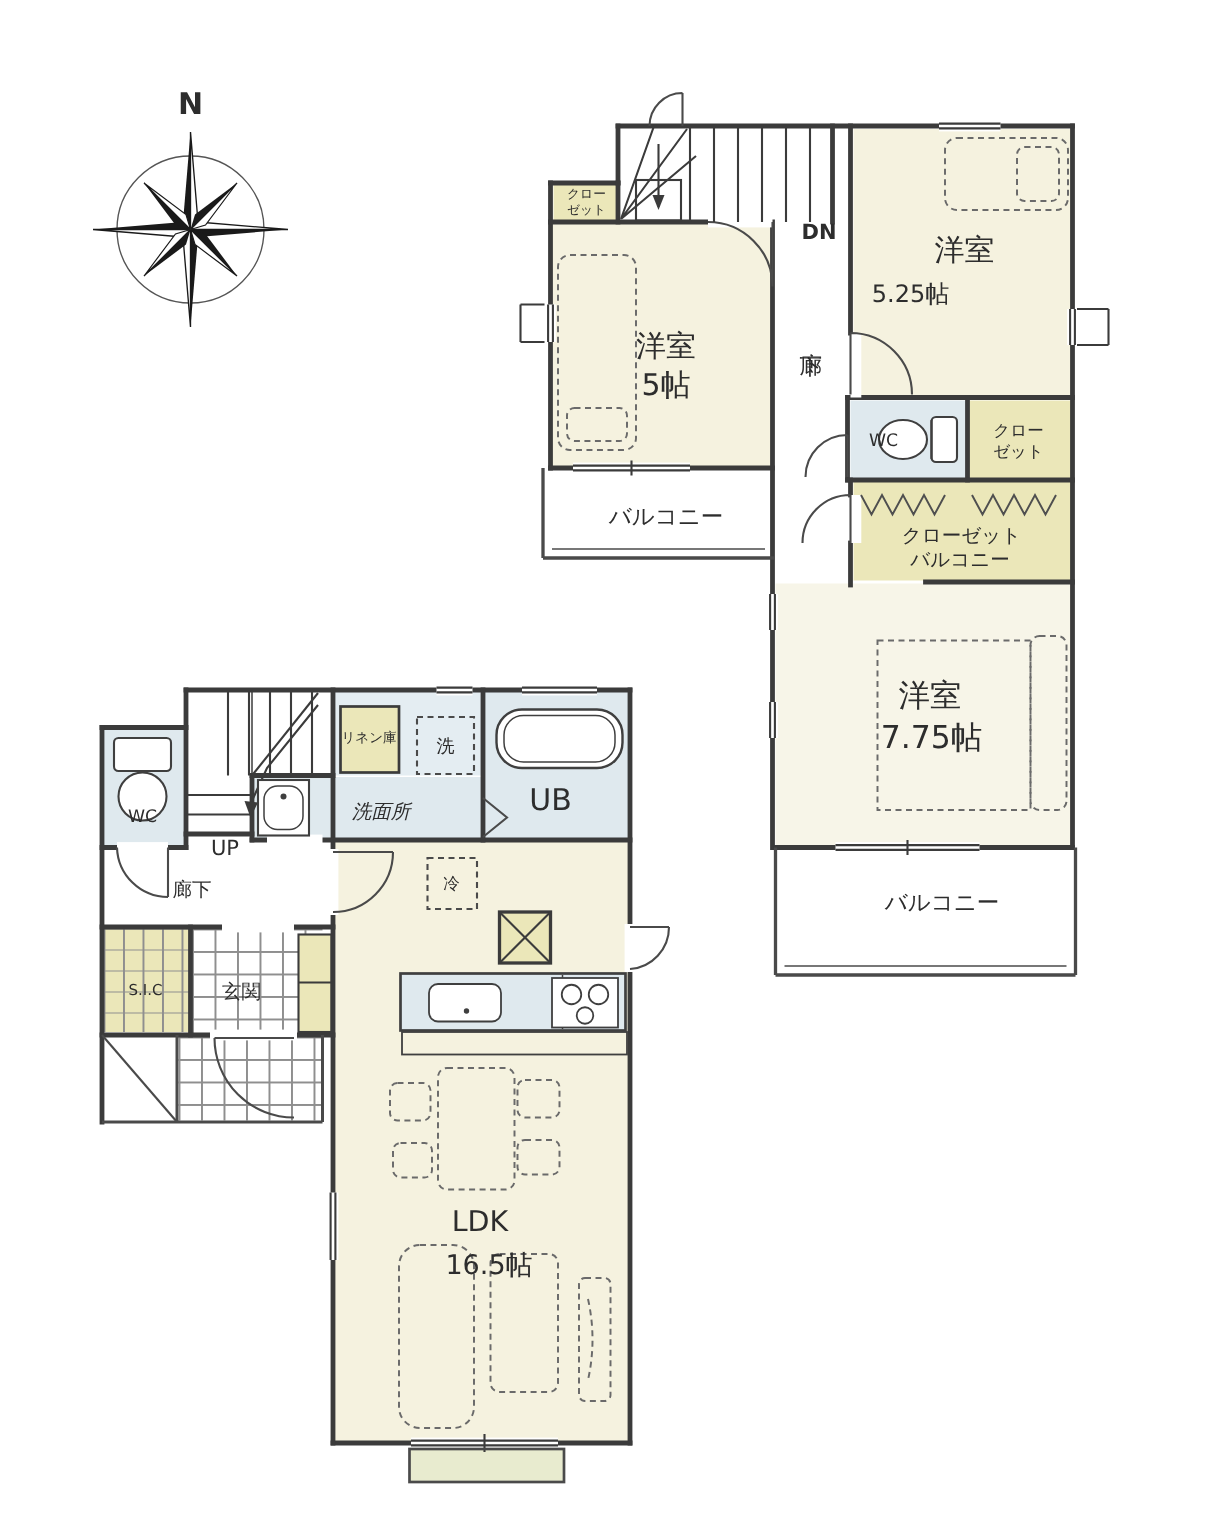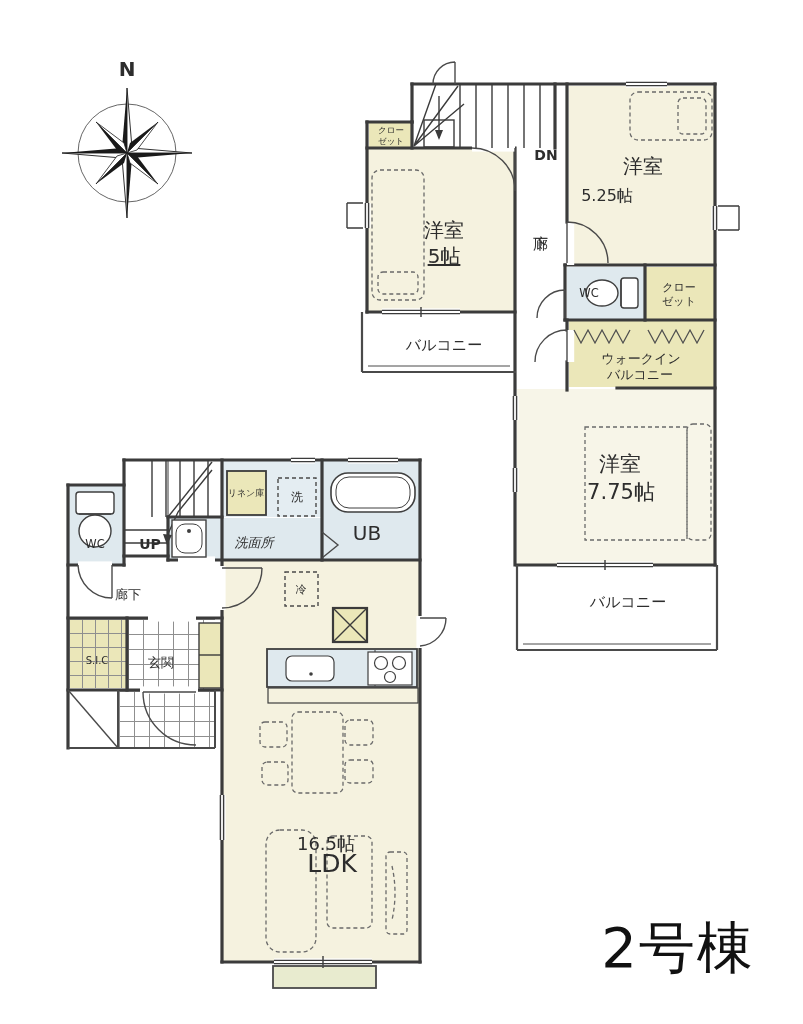--- a/index.html
+++ b/index.html
@@ -277,42 +277,41 @@
       <path d="M96,122 L124,143 L127,153 Z" fill="#fff" stroke="#1a1a1a" stroke-width="0.8"></path>
     </g>
   </svg>
 
   <div class="lbl" style="left:127px;top:69px;font-size:20px;font-weight:600;">N</div>
 
   <div class="lbl" style="left:391px;top:130px;font-size:8.5px;">クロー</div>
   <div class="lbl" style="left:391px;top:141px;font-size:8.5px;">ゼット</div>
   <div class="lbl" style="left:546px;top:155px;font-size:14px;font-weight:600;">DN</div>
   <div class="lbl" style="left:444px;top:230px;font-size:20px;">洋室</div>
-  <div class="lbl" style="left:444px;top:256px;font-size:20px;text-decoration:underline;">5帖</div>
+  <div class="lbl" style="left:444px;top:256px;font-size:20px;">5帖</div>
   <div class="lbl vert" style="left:540px;top:226px;font-size:15px;">廊下</div>
   <div class="lbl" style="left:643px;top:166px;font-size:20px;">洋室</div>
   <div class="lbl" style="left:607px;top:196px;font-size:16px;">5.25帖</div>
   <div class="lbl" style="left:589px;top:294px;font-size:11.5px;">WC</div>
   <div class="lbl" style="left:679px;top:287px;font-size:11px;">クロー</div>
   <div class="lbl" style="left:679px;top:301px;font-size:11px;">ゼット</div>
-  <div class="lbl" style="left:641px;top:358px;font-size:13px;">ウォークイン</div>
+  <div class="lbl" style="left:641px;top:358px;font-size:13px;">クローゼット</div>
   <div class="lbl" style="left:640px;top:374px;font-size:13px;">バルコニー</div>
   <div class="lbl" style="left:444px;top:345px;font-size:15px;">バルコニー</div>
   <div class="lbl" style="left:620px;top:464px;font-size:21px;">洋室</div>
   <div class="lbl" style="left:621px;top:492px;font-size:21px;">7.75帖</div>
   <div class="lbl" style="left:628px;top:602px;font-size:15px;">バルコニー</div>
 
   <div class="lbl" style="left:95px;top:545px;font-size:11.5px;">WC</div>
-  <div class="lbl" style="left:150px;top:544px;font-size:14px;font-weight:700;">UP</div>
+  <div class="lbl" style="left:150px;top:566px;font-size:14px;font-weight:400;">UP</div>
   <div class="lbl" style="left:246px;top:493px;font-size:9px;">リネン庫</div>
   <div class="lbl" style="left:297px;top:497px;font-size:12px;">洗</div>
   <div class="lbl" style="left:367px;top:533px;font-size:20px;">UB</div>
   <div class="lbl" style="left:254px;top:542px;font-size:13px;font-style:italic;">洗面所</div>
   <div class="lbl" style="left:128px;top:594px;font-size:13px;">廊下</div>
   <div class="lbl" style="left:301px;top:589px;font-size:11px;">冷</div>
   <div class="lbl" style="left:97px;top:661px;font-size:10px;">S.I.C</div>
   <div class="lbl" style="left:161px;top:662px;font-size:13px;">玄関</div>
-  <div class="lbl" style="left:332px;top:815px;font-size:25px;margin-top:48px;">LDK</div>
+  <div class="lbl" style="left:320px;top:815px;font-size:19px;">LDK</div>
   <div class="lbl" style="left:326px;top:844px;font-size:18px;">16.5帖</div>
 
-  <div class="lbl title" style="left:678px;top:948px;font-size:56px;letter-spacing:2px;">2号棟</div>
 
 </div>
 
 </body></html>

